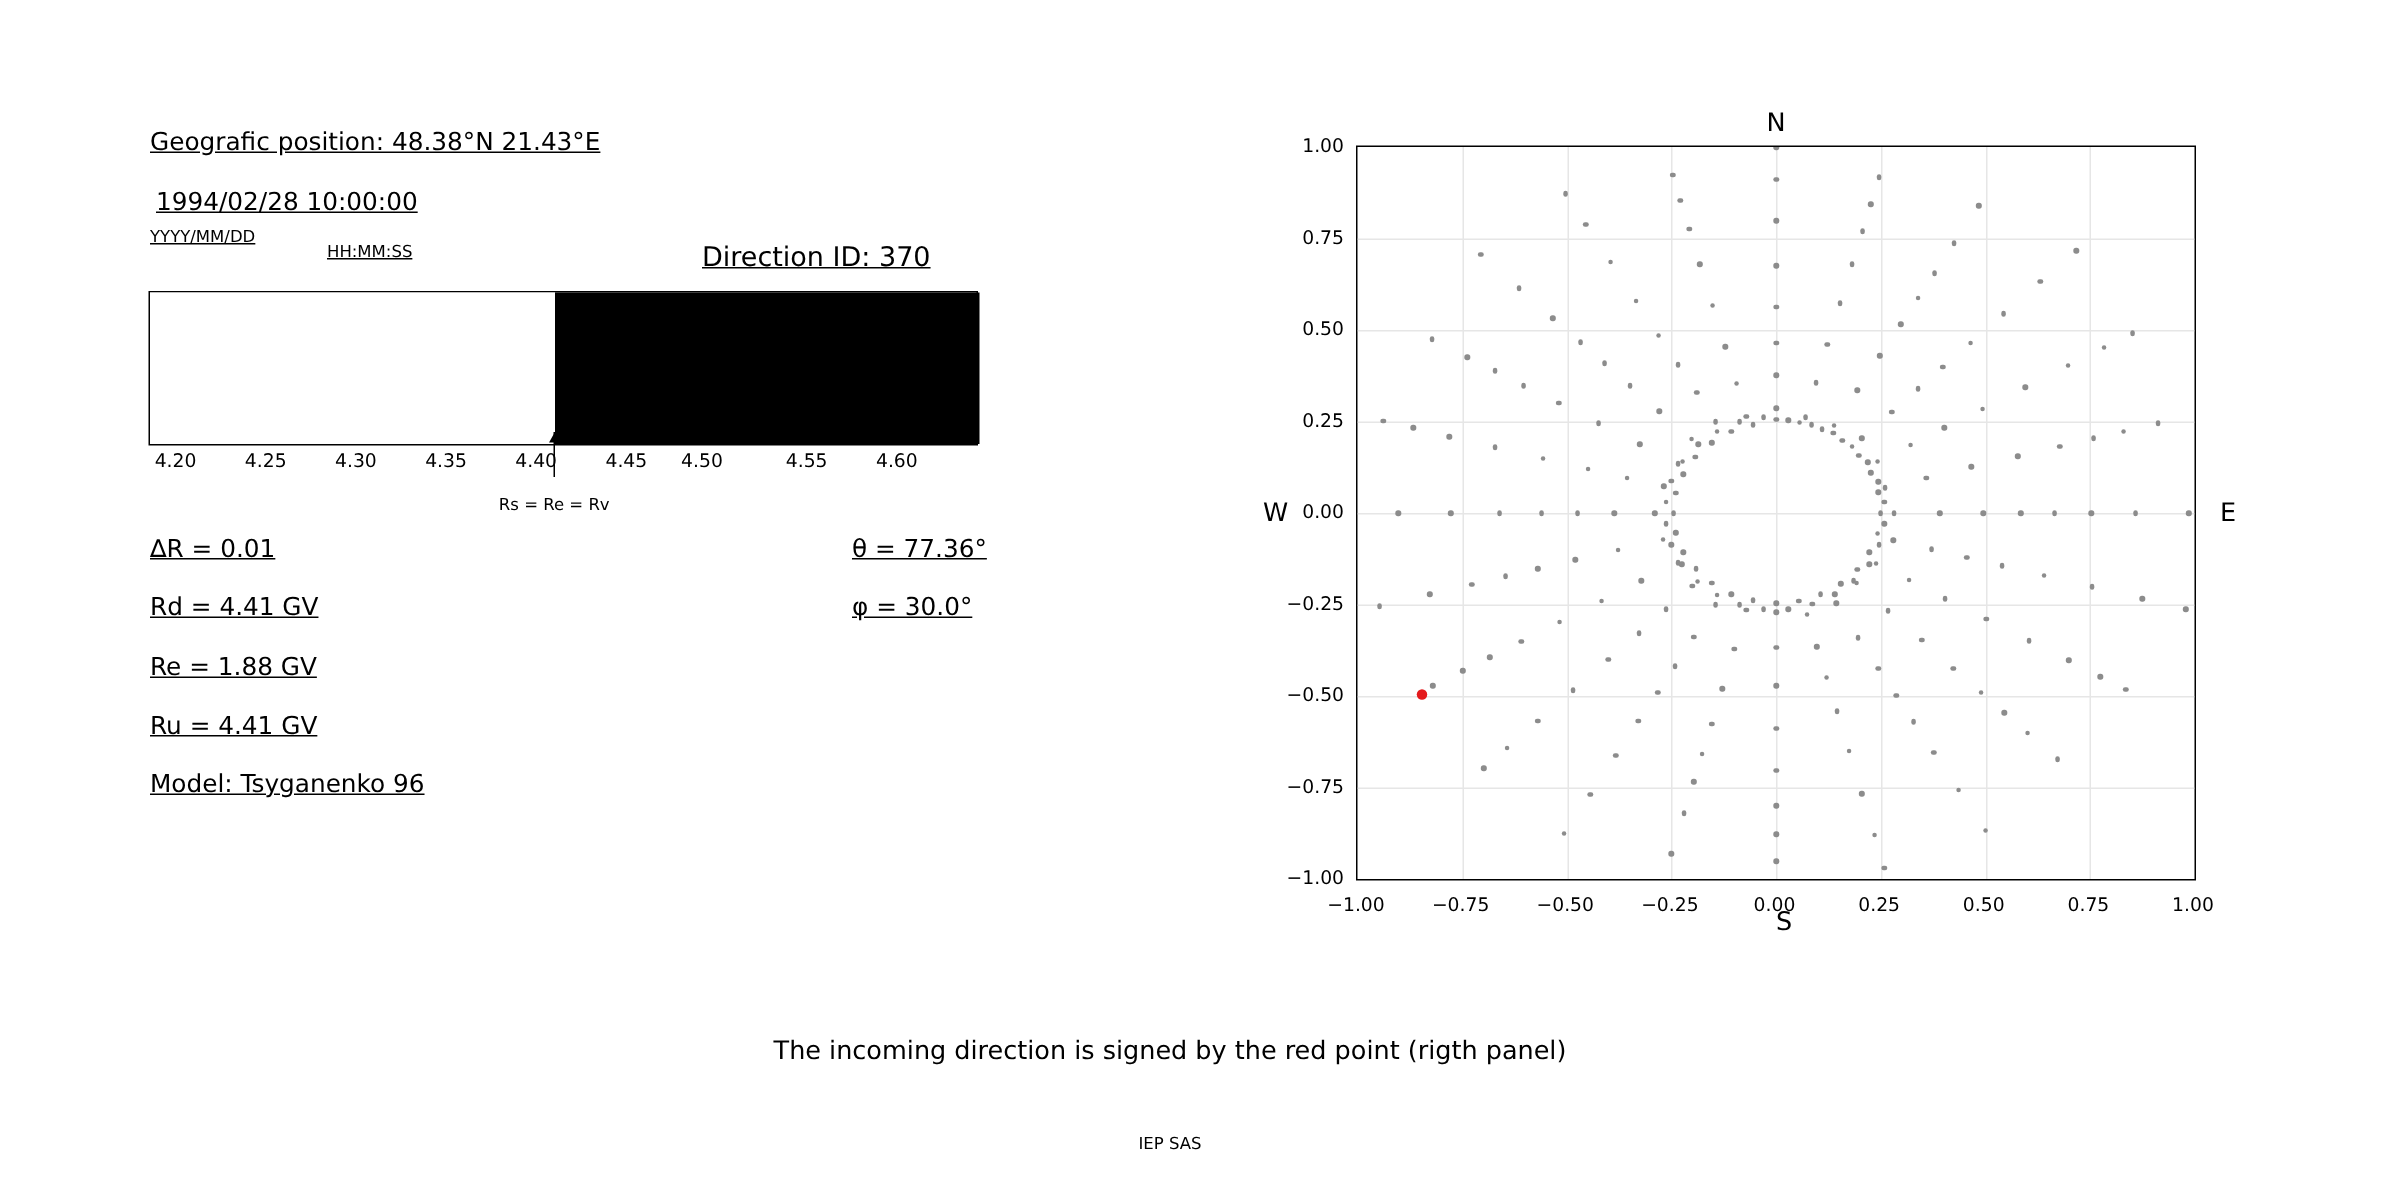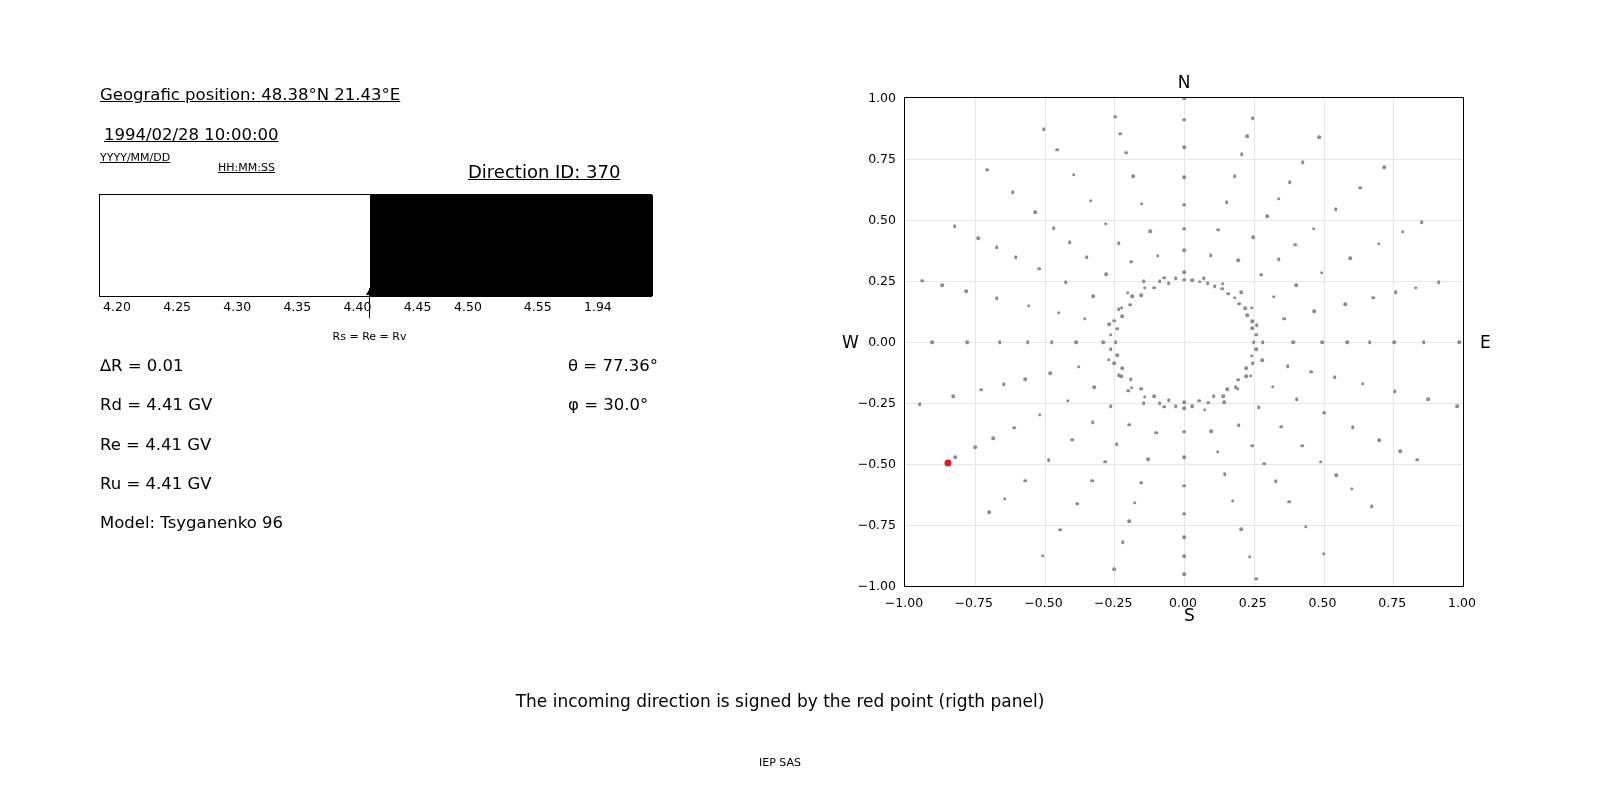--- a/index.html
+++ b/index.html
@@ -103,20 +103,21 @@
     transform: translateX(-50%);
     font-size: 11px;
     white-space: nowrap;
   }
 
   
   .param {
     position: absolute;
     font-size: 16.5px;
     white-space: nowrap;
+    text-decoration: underline;
   }
   #p-dr    { left: 100px; top: 356px; }
   #p-rd    { left: 100px; top: 395px; }
   #p-re    { left: 100px; top: 435px; }
   #p-ru    { left: 100px; top: 474px; }
   #p-model { left: 100px; top: 513px; text-align: right; }
   #p-theta { left: 568px; top: 356px; }
   #p-phi   { left: 568px; top: 395px; }
 
   
@@ -221,26 +222,26 @@
 
   <div id="spectrum-axis">
       <div class="tick-label" style="left: 18.0326px;">4.20</div>
       <div class="tick-label" style="left: 78.1413px;">4.25</div>
       <div class="tick-label" style="left: 138.25px;">4.30</div>
       <div class="tick-label" style="left: 198.359px;">4.35</div>
       <div class="tick-label" style="left: 258.467px;">4.40</div>
       <div class="tick-label" style="left: 318.576px;">4.45</div>
       <div class="tick-label" style="left: 369px;">4.50</div>
       <div class="tick-label" style="left: 438.793px;">4.55</div>
-      <div class="tick-label" style="left: 498.902px;">1.94</div>
+      <div class="tick-label" style="left: 498.902px;">4.60</div>
     </div>
 
   <div class="param" id="p-dr">∆R = 0.01</div>
   <div class="param" id="p-rd">Rd = 4.41 GV</div>
-  <div class="param" id="p-re">Re = 4.41 GV</div>
+  <div class="param" id="p-re">Re = 1.88 GV</div>
   <div class="param" id="p-ru">Ru = 4.41 GV</div>
   <div class="param" id="p-model">Model: Tsyganenko 96</div>
   <div class="param" id="p-theta">θ = 77.36°</div>
   <div class="param" id="p-phi">φ = 30.0°</div>
 </div>
 
 <div class="panel" id="right-panel">
   <div id="plot-frame">
       <div class="gridline v" style="left: 69.75px;"></div>
       <div class="gridline v" style="left: 139.5px;"></div>

